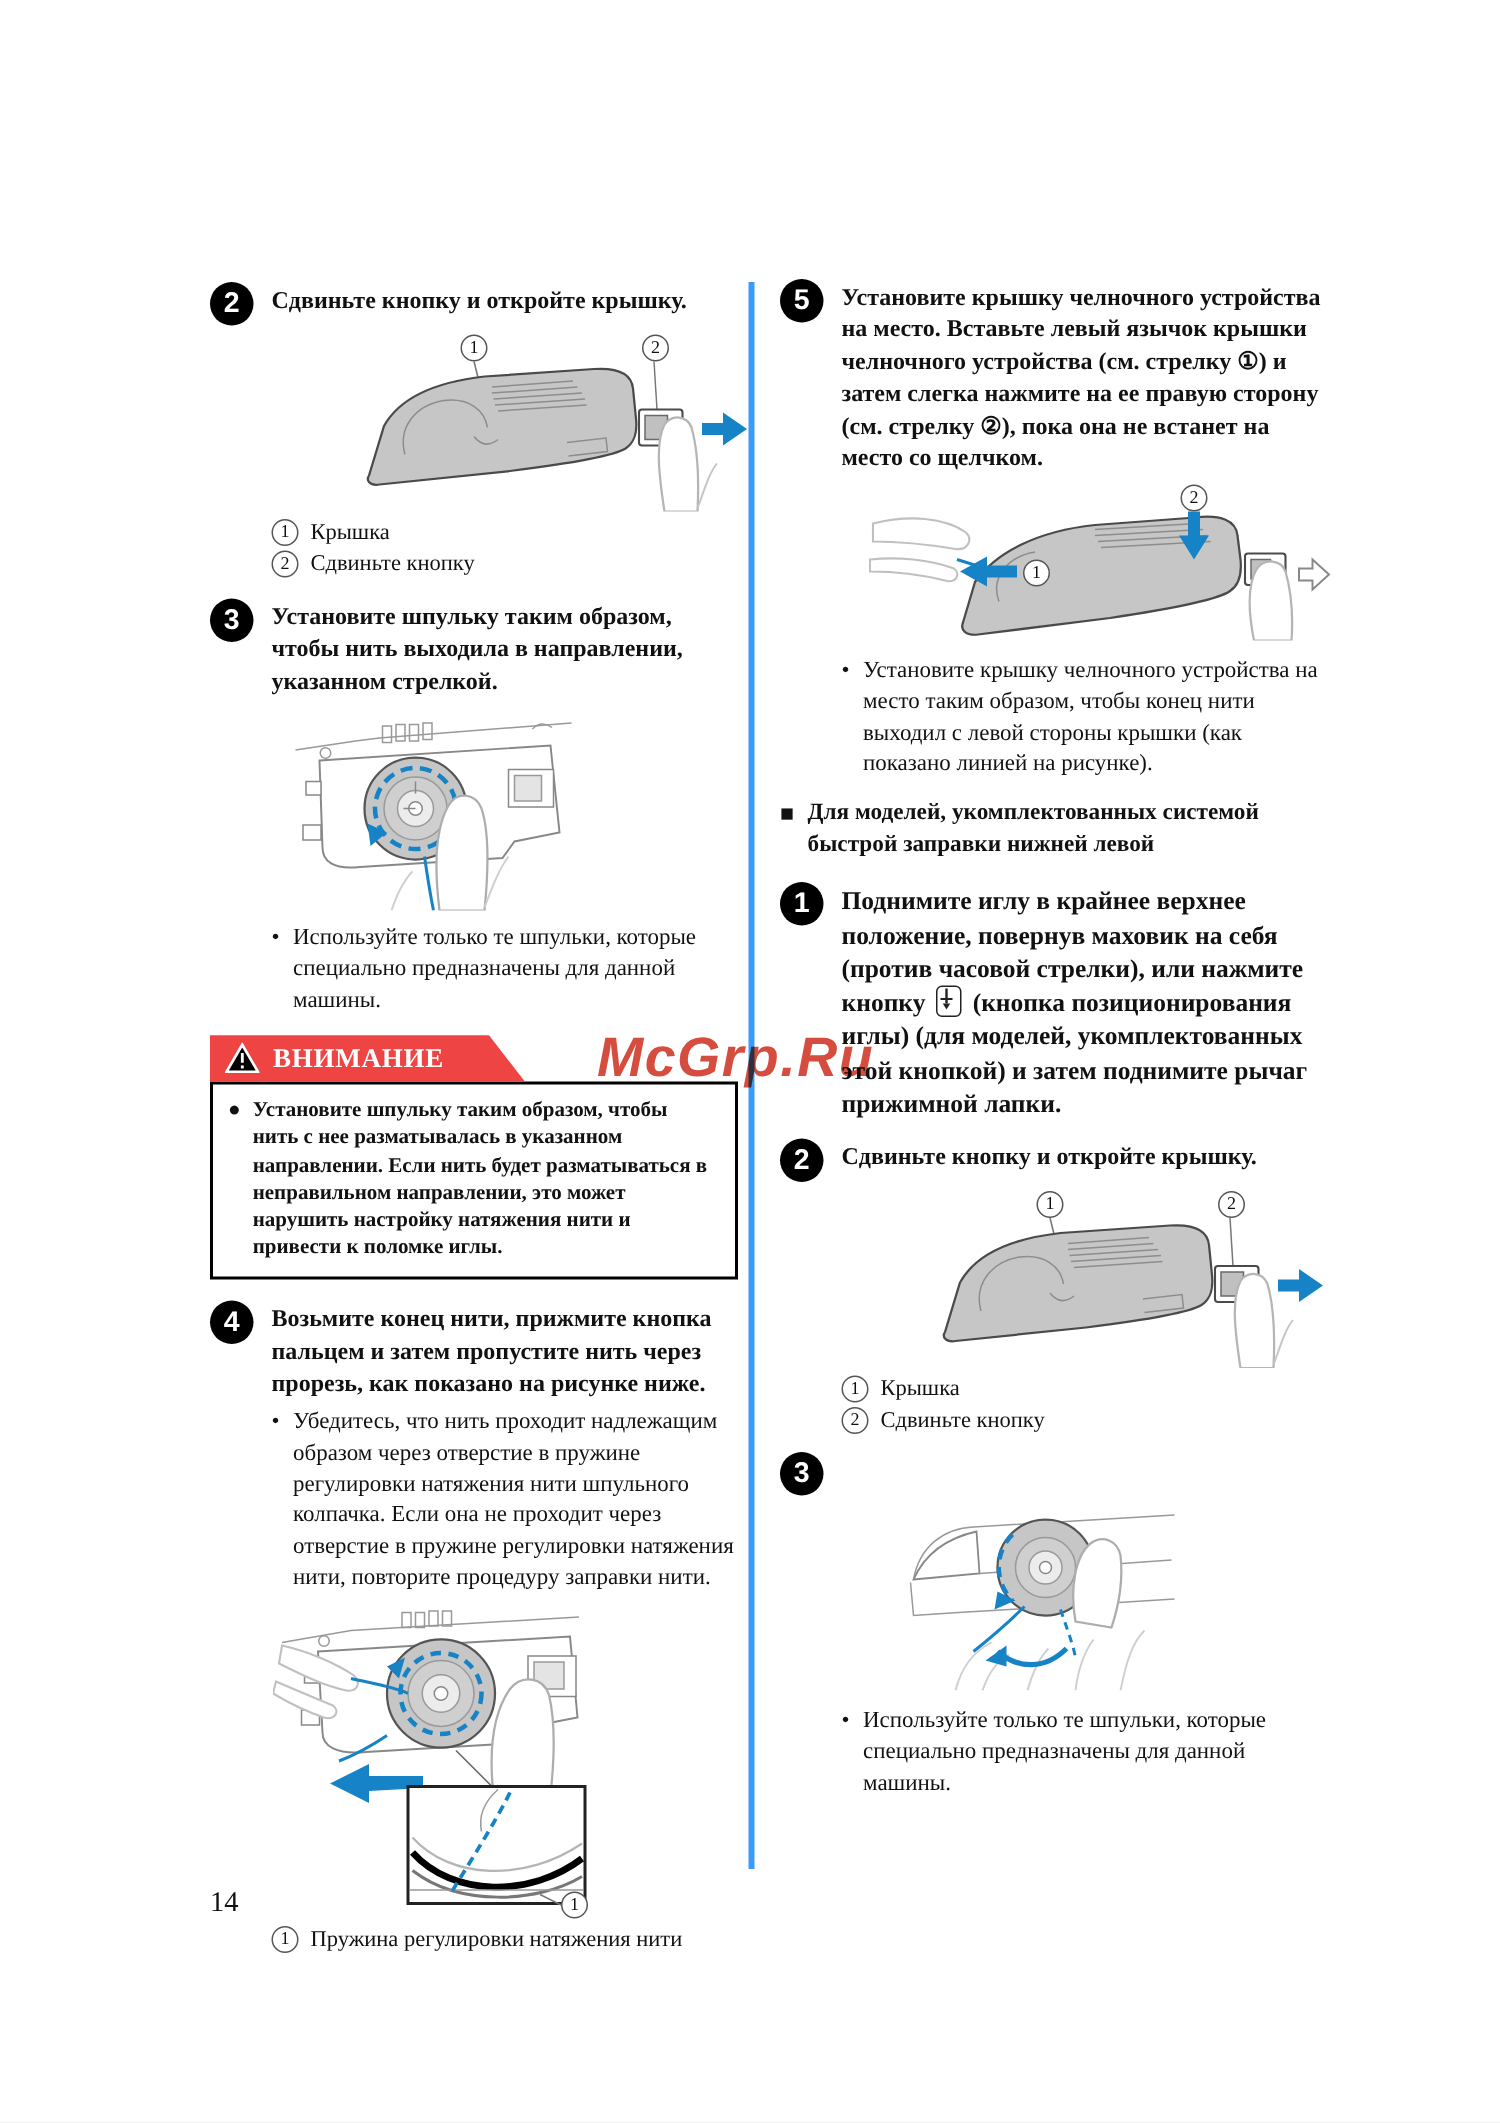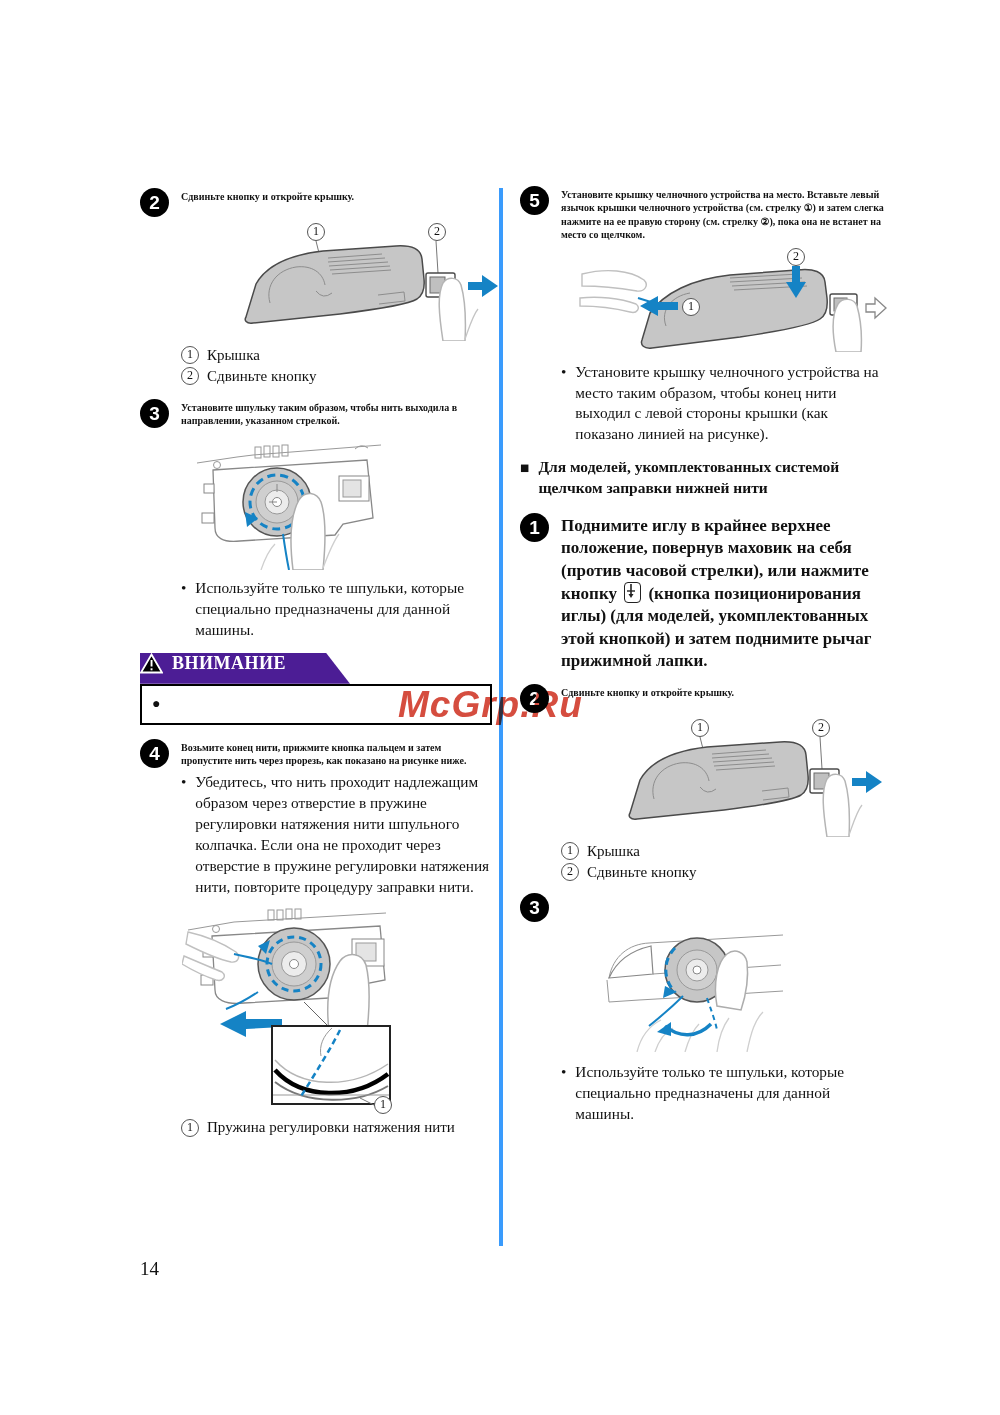--- a/index.html
+++ b/index.html
@@ -10,35 +10,35 @@
         font-style:italic;font-weight:bold;font-size:37px;letter-spacing:1px;color:#cf3424;
         opacity:.88;mix-blend-mode:multiply;z-index:9;white-space:nowrap;}
   .pagenum{position:absolute;left:140px;top:1258px;font-size:19px;}
   .col{position:absolute;}
   .col-left{left:140px;top:188px;width:352px;}
   .col-right{left:520px;top:186px;width:366px;}
   .step{display:flex;gap:12px;}
   .stepnum{flex:none;width:29px;height:29px;border-radius:50%;background:#000;color:#fff;
         font-family:"Liberation Sans",sans-serif;font-weight:bold;font-size:19px;line-height:29px;text-align:center;}
   .steptext{flex:1;}
-  .stephead{font-weight:bold;font-size:10px;line-height:1.34;padding-top:2px;}
+  .stephead{font-weight:bold;font-size:16px;line-height:1.34;padding-top:2px;}
   .stephead.cond{font-size:17px;line-height:1.31;}
   .note{display:flex;gap:9px;font-size:15.3px;line-height:1.37;margin-top:8px;padding-left:41px;}
   .note.innote{padding-left:0;margin-top:4px;}
   .bullet{flex:none;}
   .legend{margin-top:2px;padding-left:41px;font-size:15px;}
   .lrow{display:flex;align-items:center;gap:8px;margin:3px 0;}
   .co{width:18px;height:18px;border:1.2px solid #555;border-radius:50%;background:#fff;font-size:12px;
       line-height:15.5px;text-align:center;box-sizing:border-box;font-family:"Liberation Serif",serif;}
   .co.inline{flex:none;}
   .illo{position:relative;margin-top:4px;}
   .illo .co{position:absolute;}
   .warn{margin-top:12px;}
-  .warnhead{width:210px;height:31px;background:#4c1d95;color:#fff;display:flex;gap:9px;
-      box-sizing:border-box;clip-path:polygon(0 0,calc(100% - 24px) 0,100% 100%,0 100%);
+  .warnhead{width:210px;height:31px;background:#ef4444;color:#fff;display:flex;align-items:center;gap:9px;
+      padding-left:10px;box-sizing:border-box;clip-path:polygon(0 0,calc(100% - 24px) 0,100% 100%,0 100%);
       font-weight:bold;font-size:18px;letter-spacing:.5px;}
   .warnbox{border:2.5px solid #000;padding:9px 12px 10px 10px;display:flex;gap:8px;
       font-weight:bold;font-size:14px;line-height:1.3;}
   .section{display:flex;gap:9px;font-weight:bold;font-size:15.5px;line-height:1.35;margin-top:12px;}
   .secmarker{flex:none;padding-top:1px;}
   .npbtn{display:inline-block;width:15px;height:19px;border:1.6px solid #222;border-radius:4px;
       vertical-align:-4px;margin:0 3px;position:relative;background:#fff;}
   .npbtn svg{position:absolute;left:0;top:0;}
   .mt6{margin-top:6px;} .mt12{margin-top:12px;} .mt14{margin-top:14px;}
 </style>
@@ -132,20 +132,21 @@
       <div class="warnhead">
         <svg width="23" height="21" viewBox="0 0 23 21">
           <polygon points="11.5,1.5 22,19.5 1,19.5" fill="#000" stroke="#fff" stroke-width="1.8"></polygon>
           <rect x="10.6" y="7" width="1.9" height="6.5" fill="#fff"></rect>
           <rect x="10.6" y="15.3" width="1.9" height="2" fill="#fff"></rect>
         </svg>
         <span>ВНИМАНИЕ</span>
       </div>
       <div class="warnbox">
         <span class="bullet">●</span>
+        <span>Установите шпульку таким образом, чтобы нить с нее разматывалась в указанном направлении. Если нить будет разматываться в неправильном направлении, это может нарушить настройку натяжения нити и привести к поломке иглы.</span>
       </div>
     </div>
 
     <div class="step mt14">
       <div class="stepnum">4</div>
       <div class="steptext">
         <div class="stephead">Возьмите конец нити, прижмите кнопка пальцем и затем пропустите нить через прорезь, как показано на рисунке ниже.</div>
         <div class="note innote">
           <span class="bullet">•</span>
           <span>Убедитесь, что нить проходит надлежащим образом через отверстие в пружине регулировки натяжения нити шпульного колпачка. Если она не проходит через отверстие в пружине регулировки натяжения нити, повторите процедуру заправки нити.</span>
@@ -229,21 +230,21 @@
       <div class="co" style="left:209px;top:0;">2</div>
     </div>
 
     <div class="note">
       <span class="bullet">•</span>
       <span>Установите крышку челночного устройства на место таким образом, чтобы конец нити выходил с левой стороны крышки (как показано линией на рисунке).</span>
     </div>
 
     <div class="section">
       <span class="secmarker">■</span>
-      <span>Для моделей, укомплектованных системой щелчком заправки нижней нити</span>
+      <span>Для моделей, укомплектованных системой быстрой заправки нижней левой</span>
     </div>
 
     <div class="step mt14">
       <div class="stepnum">1</div>
       <div class="stephead cond">
         <span>Поднимите иглу в крайнее верхнее положение, повернув маховик на себя (против часовой стрелки), или нажмите кнопку</span>
         <span class="npbtn"><svg width="12" height="16" viewBox="0 0 12 16">
           <line x1="6" y1="1" x2="6" y2="11" stroke="#222" stroke-width="1.6"></line>
           <line x1="2" y1="8" x2="10" y2="8" stroke="#222" stroke-width="1.4"></line>
           <polygon points="3.5,11 8.5,11 6,15" fill="#222"></polygon>

